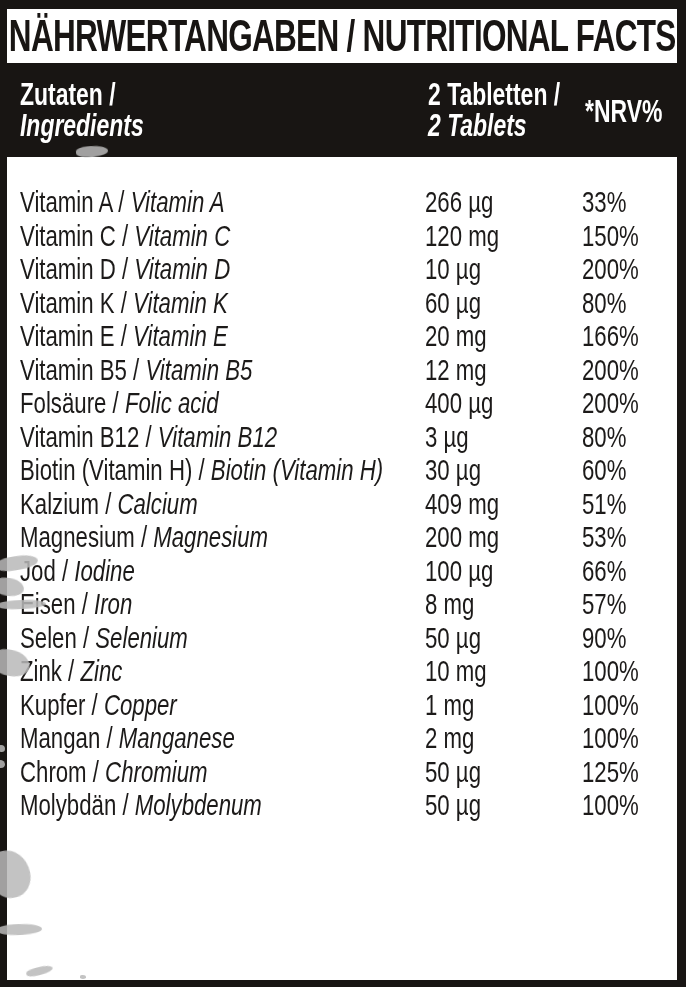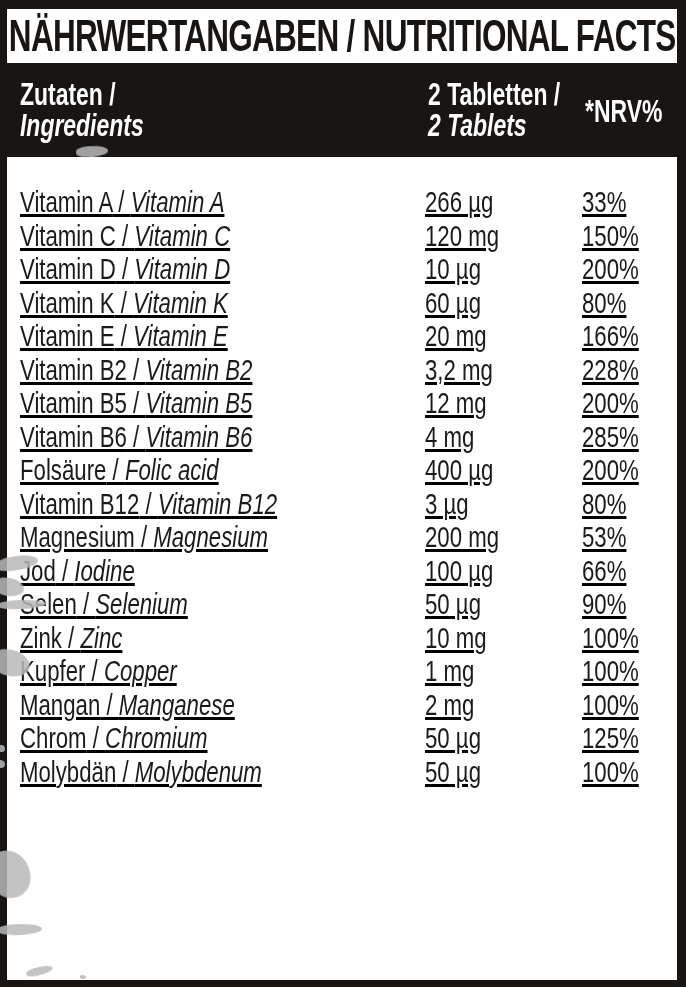--- a/index.html
+++ b/index.html
@@ -64,21 +64,20 @@
     width: 670px; height: 823px;
     background: #ffffff;
     overflow: hidden;
   }
   .rows { padding: 28px 0 0 13px; }
   .row {
     display: grid;
     grid-template-columns: 405px 157px 1fr;
     height: 33.5px;
     line-height: 33.5px;
-    text-decoration: underline;
   }
   .cell {
     font-size: 30px;
     color: #1c1a19;
     white-space: nowrap;
     transform: scaleX(0.74);
     transform-origin: left center;
   }
   .cell .en, .cell i { font-style: italic; }
   
@@ -151,65 +150,70 @@
           <div class="cell nrv">80%</div>
         </div>
 
         <div class="row">
           <div class="cell name"><span>Vitamin E</span><span class="sep"> / </span><span class="en">Vitamin E</span></div>
           <div class="cell amount">20 mg</div>
           <div class="cell nrv">166%</div>
         </div>
 
 
-        <div class="row">
-          <div class="cell name"><span>Vitamin B2</span><span class="sep"> / </span><span class="en">Vitamin B2</span></div>
-          <div class="cell amount">3,2 mg</div>
-          <div class="cell nrv">228%</div>
-        </div>
 
 
         <div class="row">
           <div class="cell name"><span>Vitamin B5</span><span class="sep"> / </span><span class="en">Vitamin B5</span></div>
           <div class="cell amount">12 mg</div>
           <div class="cell nrv">200%</div>
         </div>
 
-        <div class="row">
-          <div class="cell name"><span>Vitamin B6</span><span class="sep"> / </span><span class="en">Vitamin B6</span></div>
-          <div class="cell amount">4 mg</div>
-          <div class="cell nrv">285%</div>
-        </div>
 
         <div class="row">
           <div class="cell name"><span>Folsäure</span><span class="sep"> / </span><span class="en">Folic acid</span></div>
           <div class="cell amount">400 µg</div>
           <div class="cell nrv">200%</div>
         </div>
 
         <div class="row">
           <div class="cell name"><span>Vitamin B12</span><span class="sep"> / </span><span class="en">Vitamin B12</span></div>
           <div class="cell amount">3 µg</div>
           <div class="cell nrv">80%</div>
         </div>
 
-
+        <div class="row">
+          <div class="cell name"><span>Biotin (Vitamin H)</span><span class="sep"> / </span><span class="en">Biotin (Vitamin H)</span></div>
+          <div class="cell amount">30 µg</div>
+          <div class="cell nrv">60%</div>
+        </div>
+
+        <div class="row">
+          <div class="cell name"><span>Kalzium</span><span class="sep"> / </span><span class="en">Calcium</span></div>
+          <div class="cell amount">409 mg</div>
+          <div class="cell nrv">51%</div>
+        </div>
 
         <div class="row">
           <div class="cell name"><span>Magnesium</span><span class="sep"> / </span><span class="en">Magnesium</span></div>
           <div class="cell amount">200 mg</div>
           <div class="cell nrv">53%</div>
         </div>
 
         <div class="row">
           <div class="cell name"><span>Jod</span><span class="sep"> / </span><span class="en">Iodine</span></div>
           <div class="cell amount">100 µg</div>
           <div class="cell nrv">66%</div>
         </div>
 
+        <div class="row">
+          <div class="cell name"><span>Eisen</span><span class="sep"> / </span><span class="en">Iron</span></div>
+          <div class="cell amount">8 mg</div>
+          <div class="cell nrv">57%</div>
+        </div>
 
         <div class="row">
           <div class="cell name"><span>Selen</span><span class="sep"> / </span><span class="en">Selenium</span></div>
           <div class="cell amount">50 µg</div>
           <div class="cell nrv">90%</div>
         </div>
 
         <div class="row">
           <div class="cell name"><span>Zink</span><span class="sep"> / </span><span class="en">Zinc</span></div>
           <div class="cell amount">10 mg</div>

